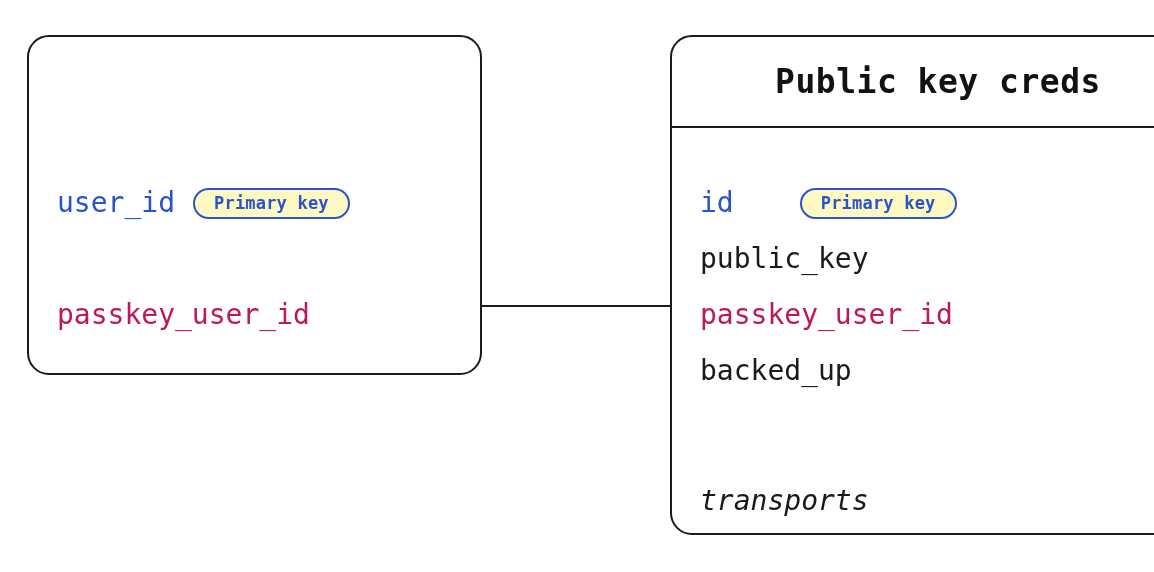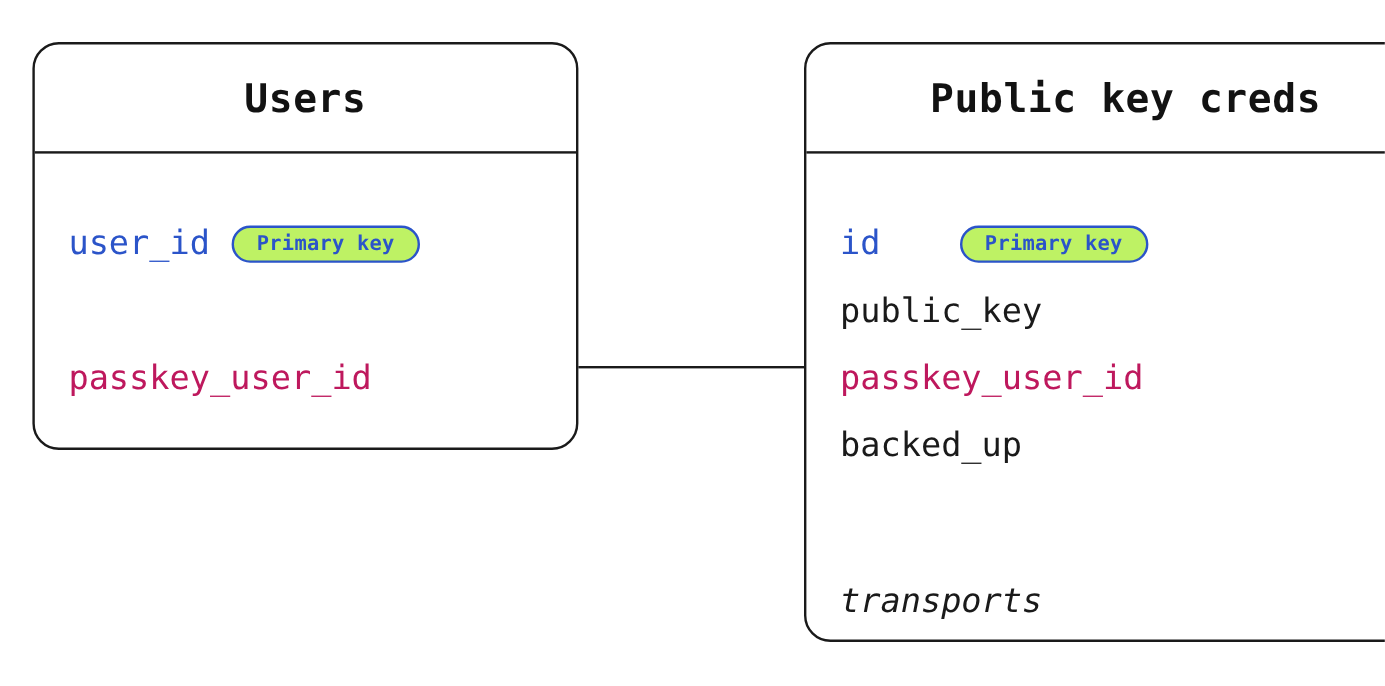--- a/index.html
+++ b/index.html
@@ -91,21 +91,21 @@
   .pk-badge {
     margin-left: 18px;
     display: inline-flex;
     align-items: center;
     justify-content: center;
     height: 31px;
     padding: 0 19px;
     box-sizing: border-box;
     border: 2px solid #2b54c9;
     border-radius: 999px;
-    background: #bef264;
+    background: #fef9c3;
     white-space: nowrap;
   }
   .pk-badge-label {
     font-family: "DejaVu Sans Mono", "Liberation Mono", monospace;
     font-weight: bold;
     font-size: 17px;
     letter-spacing: 0.2px;
     color: #2b54c9;
     line-height: 1;
   }
@@ -120,23 +120,20 @@
 </style>
 </head>
 <body>
 
 <div id="canvas">
 
   <div class="connector" style="left:482px; top:305px; width:188px;"></div>
 
   <div class="entity" style="left:27px; top:35px; width:455px; height:340px;">
 
-    <div class="entity-header" style="height:91px;">
-      <span class="entity-title">Users</span>
-    </div>
 
     <div class="entity-body" style="top:91px; height:247px;">
 
       <div class="field-row" style="top:47px;">
         <span class="field-name key">user_id</span>
         <span class="pk-badge">
           <span class="pk-badge-label">Primary key</span>
         </span>
       </div>
 

